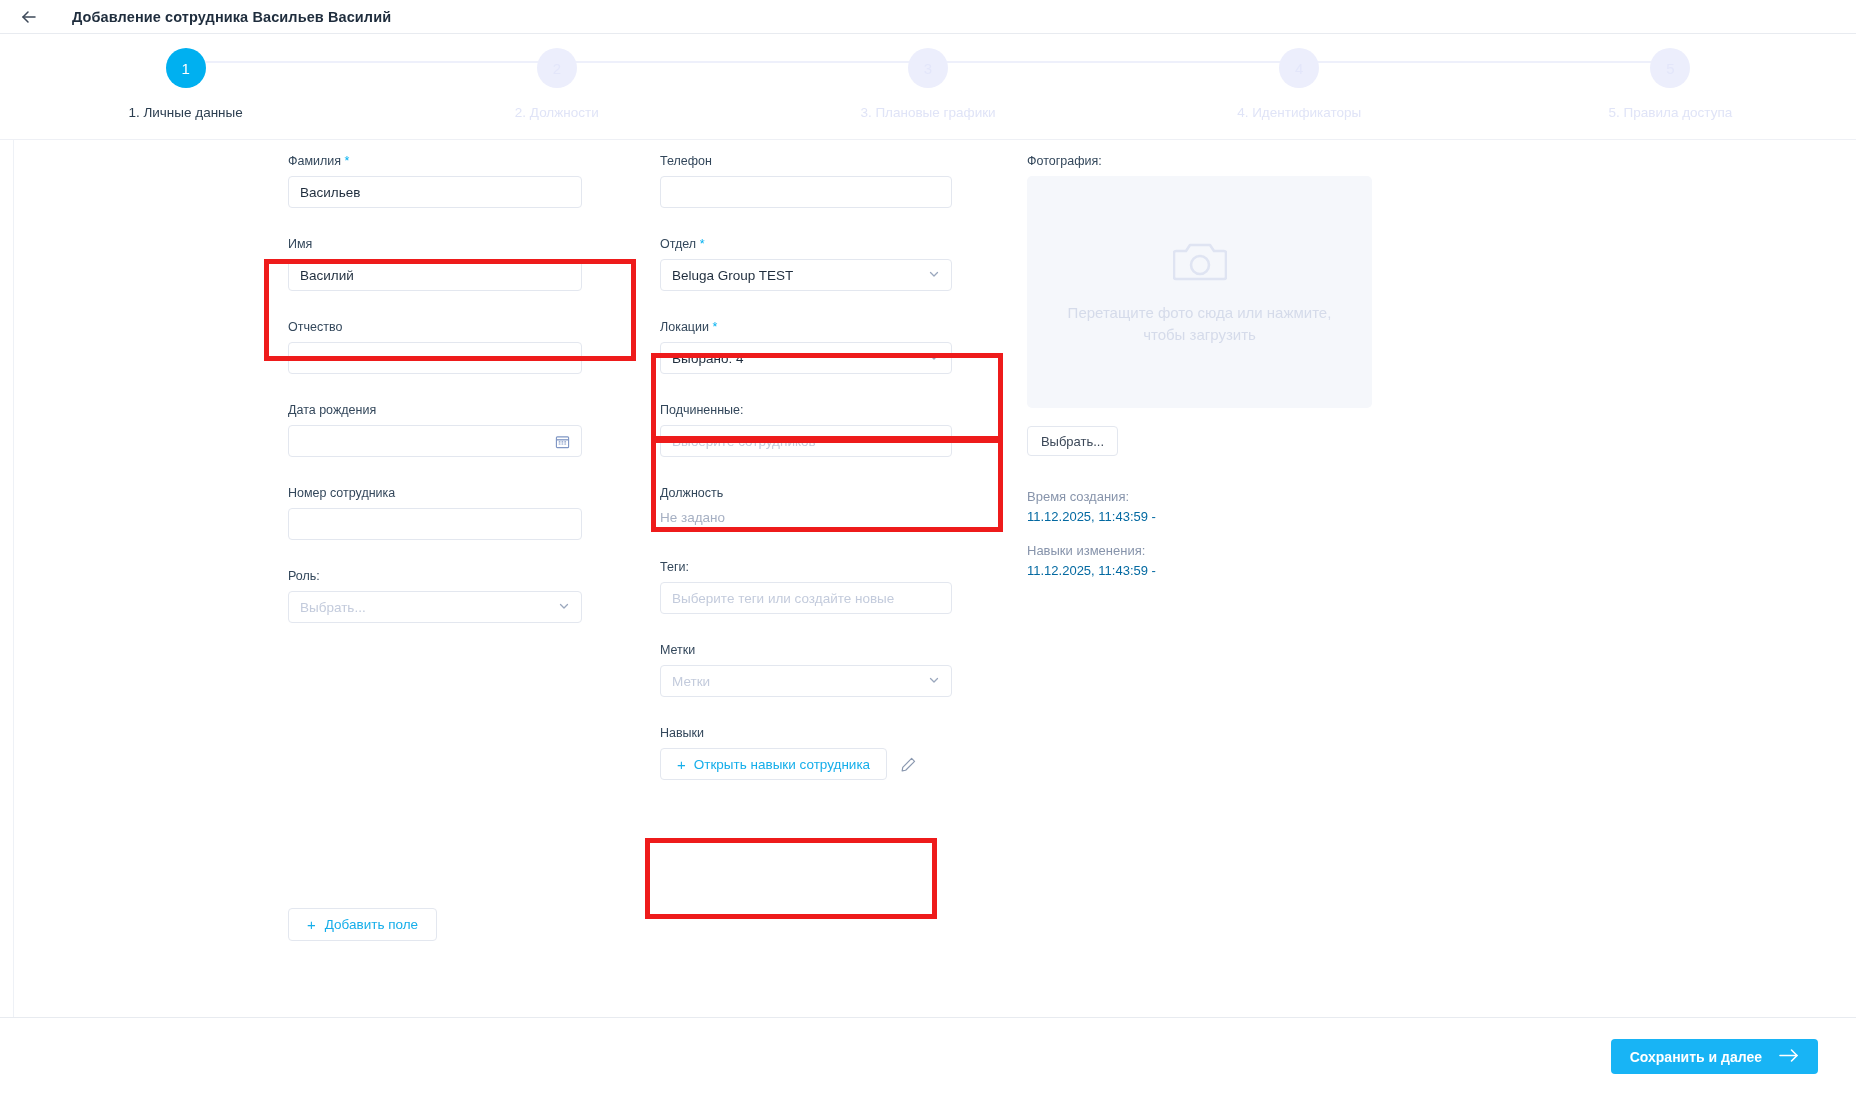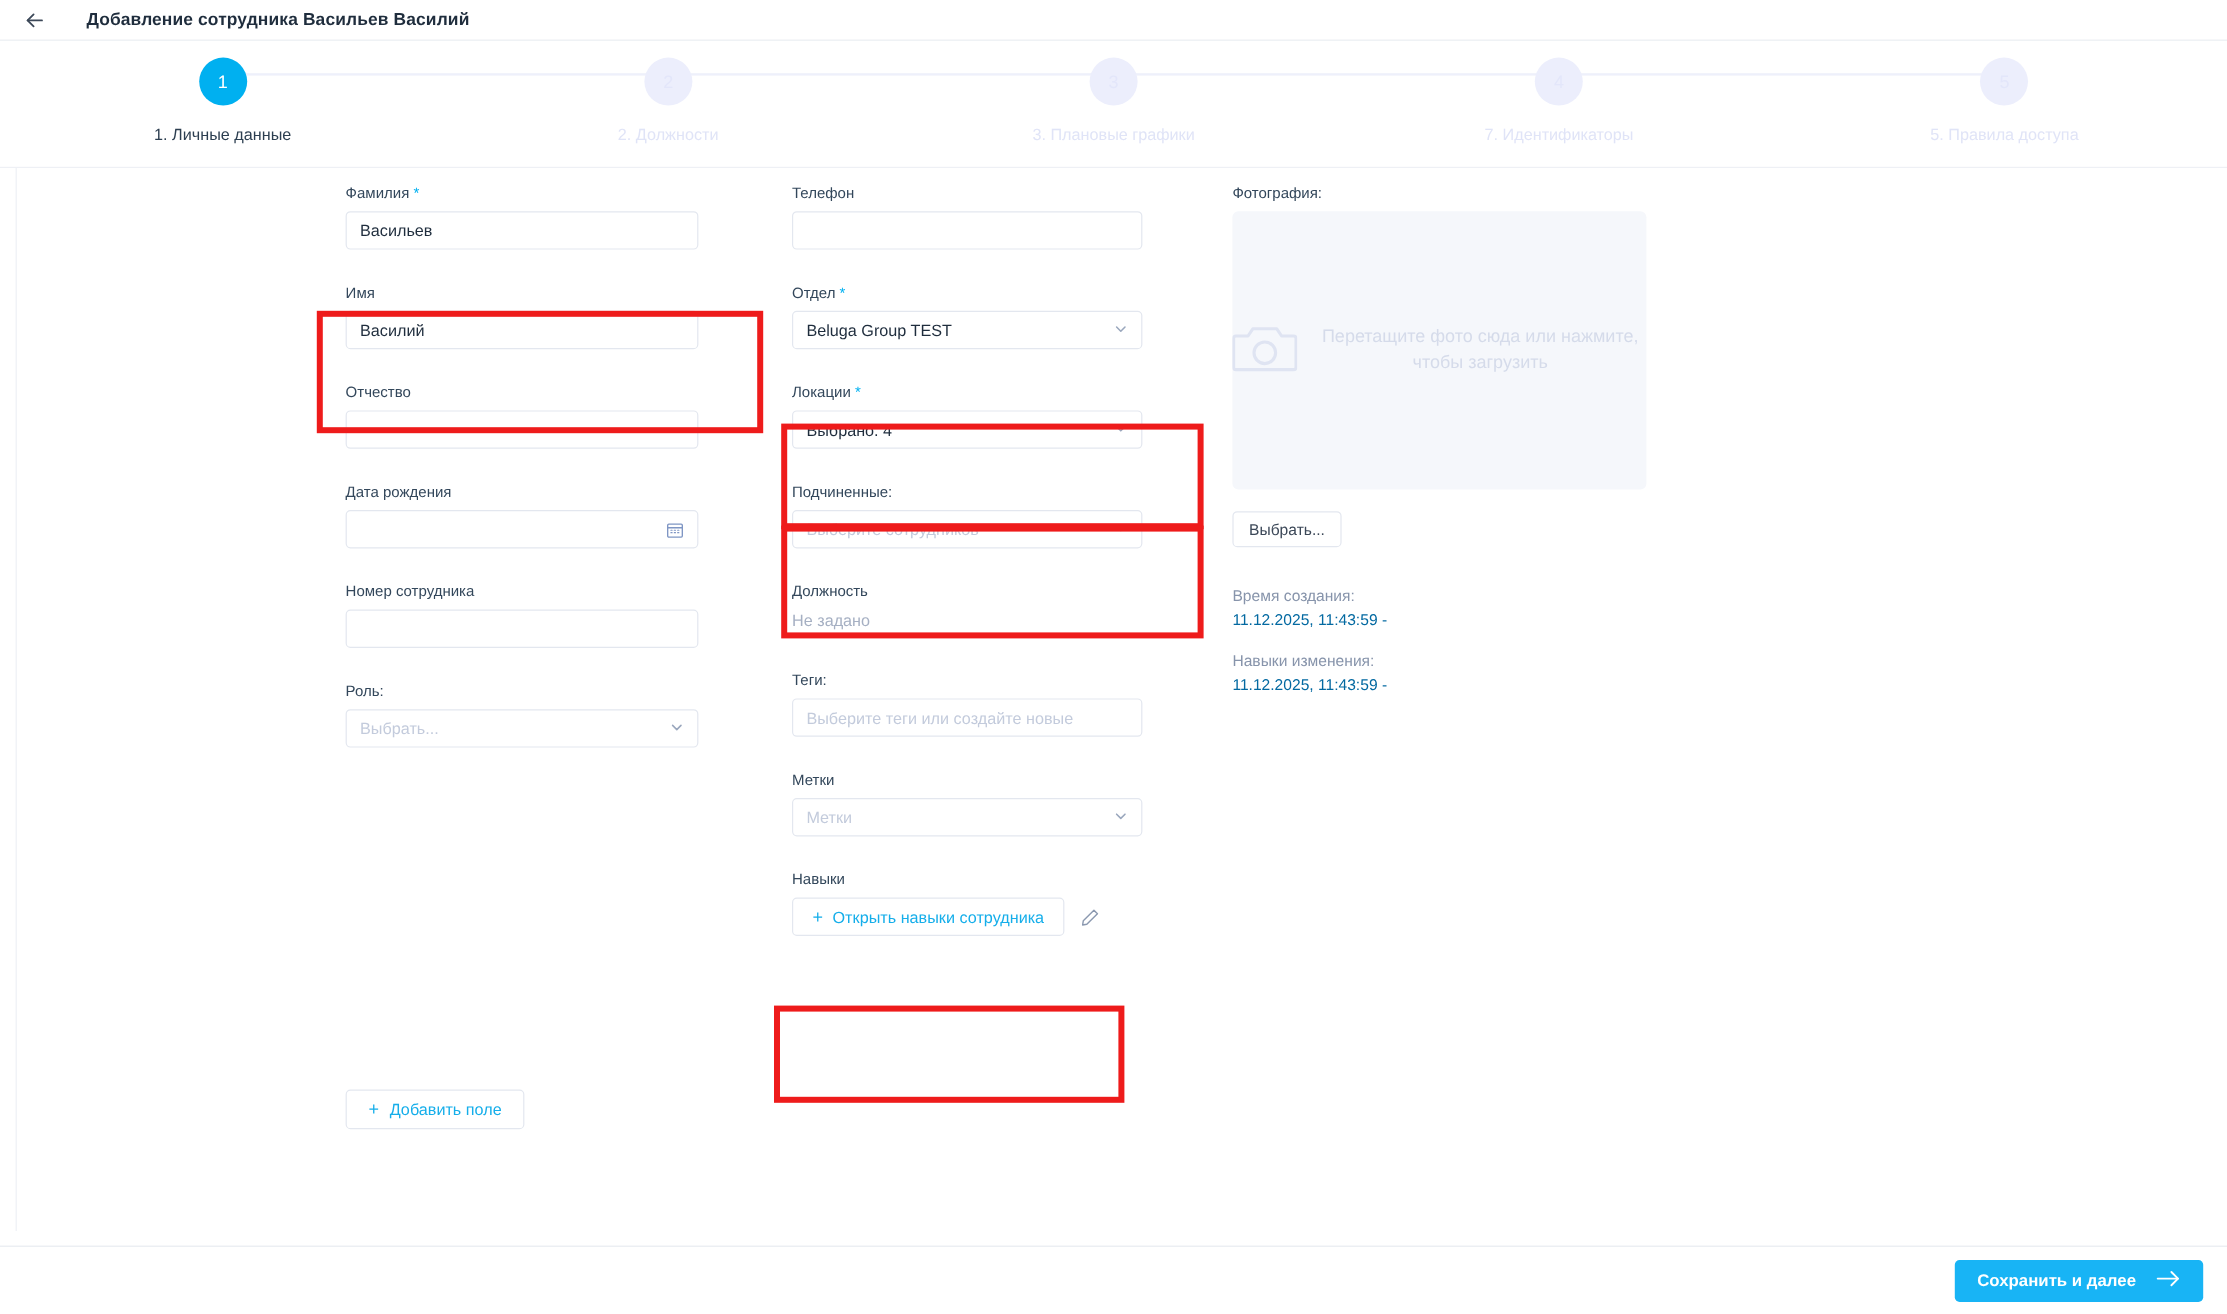--- a/index.html
+++ b/index.html
@@ -165,21 +165,21 @@
     cursor: pointer;
     font-family: "Liberation Sans", sans-serif;
   }
 
   
   .photo-label { font-size: 12.5px; color: #33475b; margin-bottom: 8px; }
   .photo-drop {
     width: 345px; height: 232px;
     background: #f5f7fb;
     border-radius: 5px;
-    display: flex; flex-direction: row;
+    display: flex; flex-direction: column;
     align-items: center; justify-content: center;
     gap: 14px;
   }
   .cam-icon { color: #dfe4f2; }
   .drop-text {
     color: #d5dbea;
     font-size: 15px;
     text-align: center;
     line-height: 1.5;
     max-width: 300px;
@@ -204,27 +204,27 @@
     position: absolute;
     border: 5px solid #ee1b1b;
     pointer-events: none;
     z-index: 30;
   }
 
   
   .footer {
     position: absolute;
     left: 0; right: 0; bottom: 0;
-    height: 57px;
+    height: 78px;
     background: #ffffff;
     border-top: 1px solid #e8ebf0;
     display: flex;
     align-items: center;
     justify-content: flex-end;
-    padding-right: 20px;
+    padding-right: 38px;
   }
   .save-btn {
     height: 35px;
     padding: 0 19px;
     background: #18b4f5;
     border: none;
     border-radius: 4px;
     color: #ffffff;
     font-size: 14px;
     font-weight: bold;
@@ -262,21 +262,21 @@
     <div class="step">
       <div class="step-circle">2</div>
       <div class="step-label">2. Должности</div>
     </div>
     <div class="step">
       <div class="step-circle">3</div>
       <div class="step-label">3. Плановые графики</div>
     </div>
     <div class="step">
       <div class="step-circle">4</div>
-      <div class="step-label">7. Идентификаторы</div>
+      <div class="step-label">4. Идентификаторы</div>
     </div>
     <div class="step">
       <div class="step-circle">5</div>
       <div class="step-label">5. Правила доступа</div>
     </div>
   <div class="step-line" style="left: 185.602px; width: 371.203px;"></div>
       <div class="step-line" style="left: 556.805px; width: 371.203px;"></div>
       <div class="step-line" style="left: 928.008px; width: 371.203px;"></div>
       <div class="step-line" style="left: 1299.21px; width: 371.203px;"></div>
     </div>

